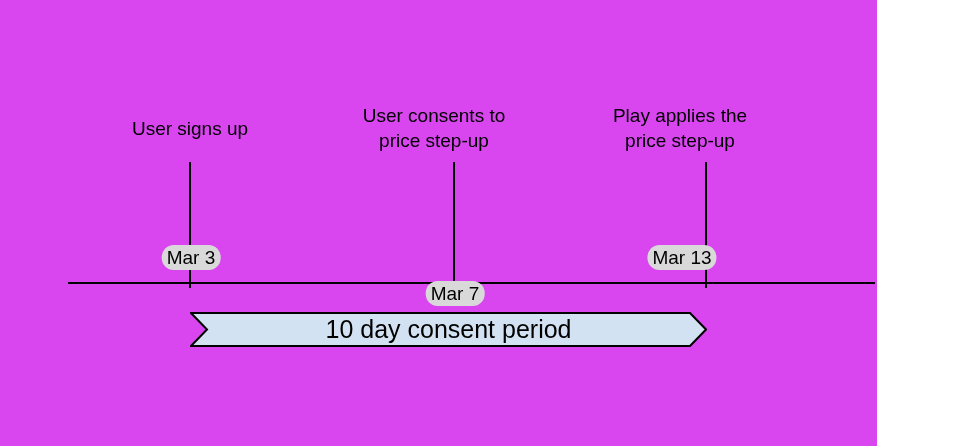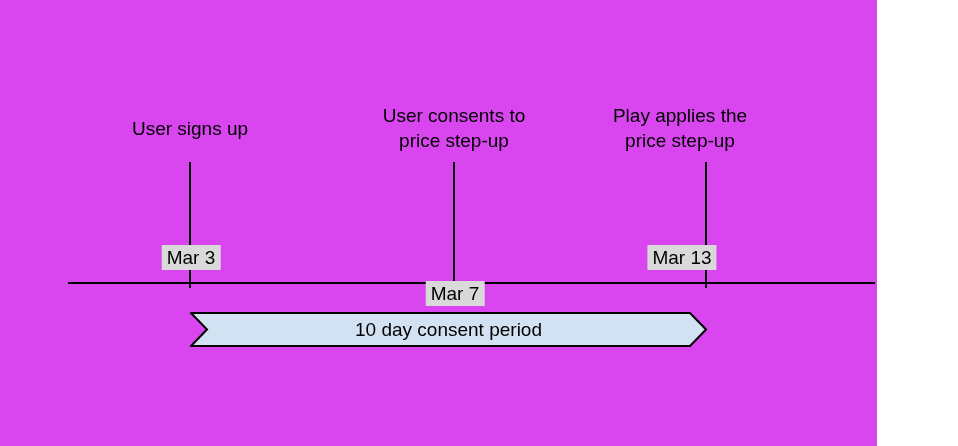--- a/index.html
+++ b/index.html
@@ -51,27 +51,28 @@
     position: absolute;
     top: 245px;
     height: 25px;
     line-height: 25px;
     padding: 0 5px;
     background: #d9d9d9;
     font-size: 19px;
     color: #000000;
     transform: translateX(-50%);
     white-space: nowrap;
+    border-radius: 12px;
   }
 
   .e1 .event-label { left: 80px; }
   .e1 .event-line  { left: 189px; }
   .e1 .event-date  { left: 191px; }
 
-  .e2 .event-label { left: 344px; }
+  .e2 .event-label { left: 324px; }
   .e2 .event-line  { left: 453px; }
   .e2 .event-date  { left: 455px; margin-top: 36px; }
 
   .e3 .event-label { left: 570px; }
   .e3 .event-line  { left: 705px; }
   .e3 .event-date  { left: 682px; }
 
   
   .banner {
     position: absolute;
@@ -83,21 +84,21 @@
   .banner svg { display: block; position: absolute; left: 0; top: 0; }
   .banner-label {
     position: absolute;
     left: 0;
     top: 0;
     width: 517px;
     height: 35px;
     display: flex;
     align-items: center;
     justify-content: center;
-    font-size: 19px;
+    font-size: 25px;
     color: #000000;
   }
 </style>
 </head>
 <body>
 
 <div class="canvas">
 
   <div class="axis"></div>
 

